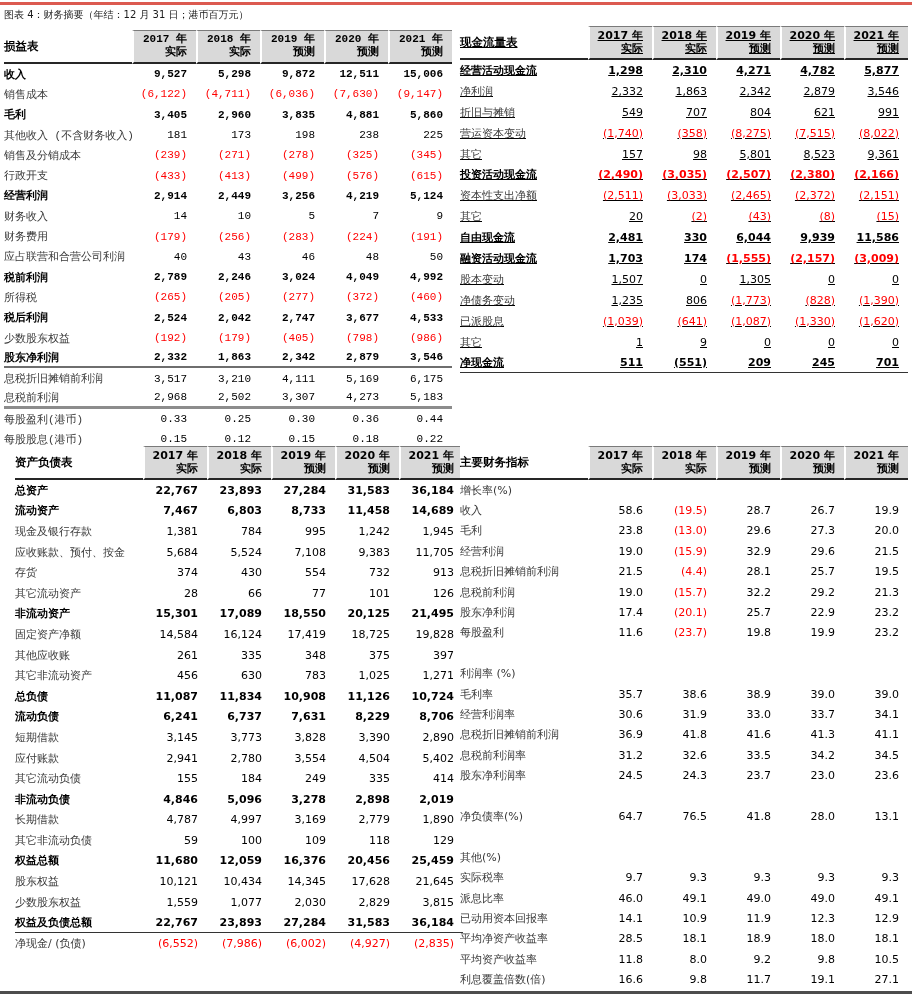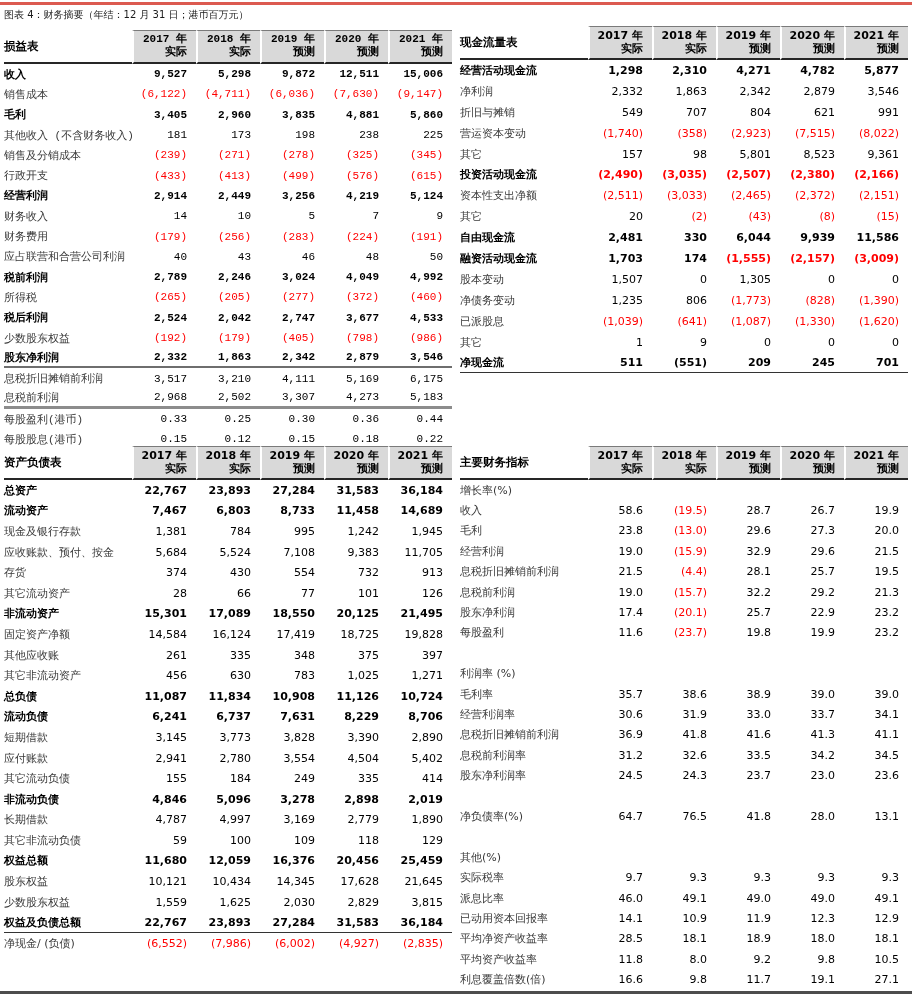--- a/index.html
+++ b/index.html
@@ -8,22 +8,22 @@
     --hdrbg:#d9d9d9;
   }
   *{box-sizing:border-box;margin:0;padding:0;}
   html,body{width:912px;height:1002px;background:#ffffff;overflow:hidden;}
   body{font-family:"DejaVu Sans","Liberation Sans",sans-serif;position:relative;color:#000;}
   .top-rule{position:absolute;left:0;top:2px;width:912px;height:3px;background:var(--accent);}
   .bottom-rule{position:absolute;left:0;top:991px;width:912px;height:3px;background:#4d4d4d;}
   .page-title{position:absolute;left:4px;top:8px;font-size:10px;color:#1a1a1a;white-space:nowrap;}
   .tbl-wrap{position:absolute;width:448px;}
   #t-income  {left:4px;  top:30px;font-family:Liberation Mono, monospace;}
-  #t-cashflow{left:460px;top:26px;}
-  #t-balance {left:4px;  top:446px;}
+  #t-cashflow{left:460px;top:26px;text-decoration:underline;}
+  #t-balance {left:15px;  top:446px;}
   #t-ratios  {left:460px;top:446px;}
   table{border-collapse:separate;border-spacing:0;width:448px;table-layout:fixed;font-size:11px;}
   th,td{font-weight:normal;vertical-align:middle;white-space:nowrap;overflow:visible;}
   col.c-label{width:128px;}
   col.c-val{width:64px;}
   th.h-label{
     text-align:left;font-weight:bold;font-size:11.5px;height:34px;
     border-bottom:2px solid #262626;background:#fff;vertical-align:middle;
   }
   th.h-val{
@@ -300,21 +300,21 @@
           <td class="val">549</td>
           <td class="val">707</td>
           <td class="val">804</td>
           <td class="val">621</td>
           <td class="val">991</td>
         </tr>
         <tr>
           <td class="label">营运资本变动</td>
           <td class="val neg">(1,740)</td>
           <td class="val neg">(358)</td>
-          <td class="val neg">(2,923)</td>
+          <td class="val neg">(8,275)</td>
           <td class="val neg">(7,515)</td>
           <td class="val neg">(8,022)</td>
         </tr>
         <tr>
           <td class="label">其它</td>
           <td class="val">157</td>
           <td class="val">98</td>
           <td class="val">5,801</td>
           <td class="val">8,523</td>
           <td class="val">9,361</td>
@@ -594,21 +594,21 @@
           <td class="label">股东权益</td>
           <td class="val">10,121</td>
           <td class="val">10,434</td>
           <td class="val">14,345</td>
           <td class="val">17,628</td>
           <td class="val">21,645</td>
         </tr>
         <tr>
           <td class="label">少数股东权益</td>
           <td class="val">1,559</td>
-          <td class="val">1,625</td>
+          <td class="val">1,077</td>
           <td class="val">2,030</td>
           <td class="val">2,829</td>
           <td class="val">3,815</td>
         </tr>
         <tr class="b rule-d1">
           <td class="label">权益及负债总额</td>
           <td class="val">22,767</td>
           <td class="val">23,893</td>
           <td class="val">27,284</td>
           <td class="val">31,583</td>

